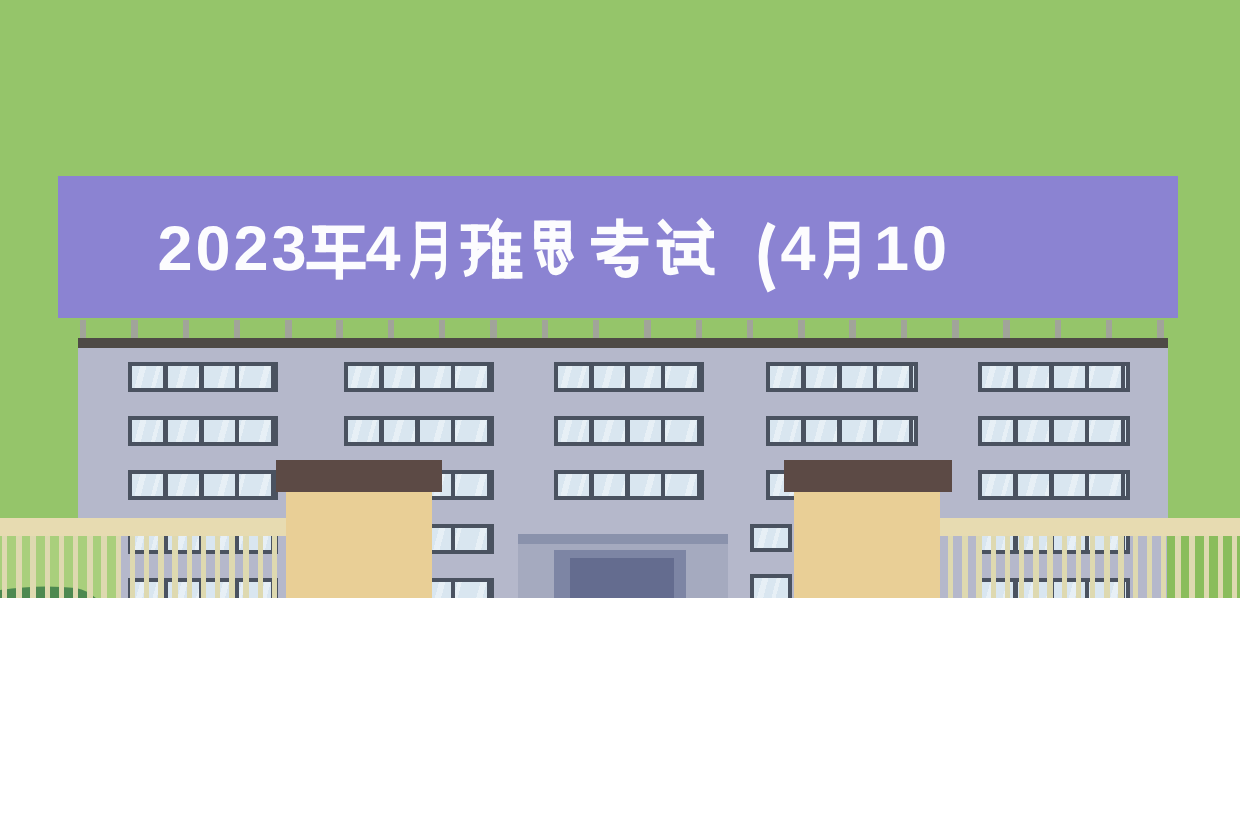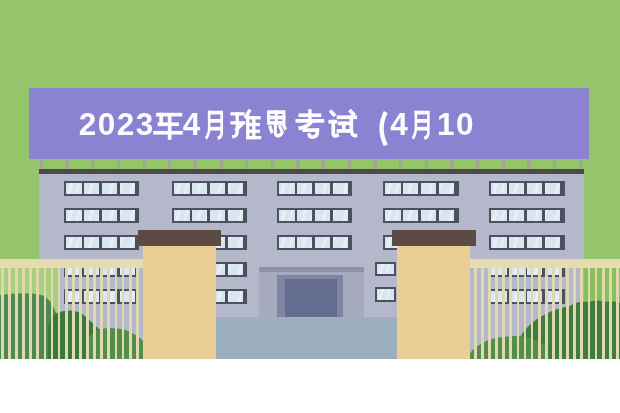--- a/index.html
+++ b/index.html
@@ -1,15 +1,15 @@
 <!DOCTYPE html>
 <html><head><meta charset="utf-8">
 <style>
 html,body{margin:0;padding:0;}
-#scene{position:relative;width:620px;height:359px;overflow:hidden;background:#95c56a;font-family:"Liberation Sans",sans-serif;}
+#scene{position:relative;width:620px;height:299px;overflow:hidden;background:#95c56a;font-family:"Liberation Sans",sans-serif;}
 .abs{position:absolute;}
 .wg{position:absolute;box-sizing:border-box;border:2px solid #4a5260;background-color:#d9e6f0;
 background-image:repeating-linear-gradient(90deg,transparent 0 15.6px,#4a5260 15.6px 17.9px),
 linear-gradient(105deg,transparent 0 4px,rgba(255,255,255,.38) 4px 7px,transparent 7px 12px,rgba(255,255,255,.38) 12px 14px,transparent 14px 24px,rgba(255,255,255,.38) 24px 27px,transparent 27px 33px,rgba(255,255,255,.38) 33px 35px,transparent 35px 44px,rgba(255,255,255,.38) 44px 47px,transparent 47px 53px,rgba(255,255,255,.38) 53px 55px,transparent 55px 64px,rgba(255,255,255,.38) 64px 67px,transparent 67px 76px);}
 .sw{position:absolute;box-sizing:border-box;border:2px solid #4a5260;background-color:#d9e6f0;
 background-image:linear-gradient(105deg,transparent 0 4px,rgba(255,255,255,.38) 4px 7px,transparent 7px 11px,rgba(255,255,255,.38) 11px 13px,transparent 13px 21px);}
 </style></head><body>
 <div id="scene">
 
 <div class="abs" style="left:29px;top:88px;width:560px;height:70.5px;background:#8b83d2;"></div>

